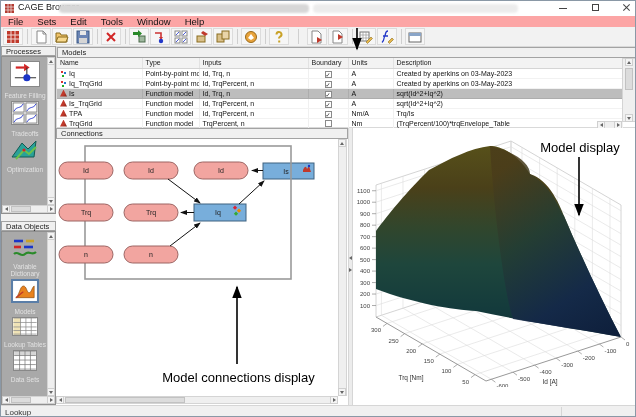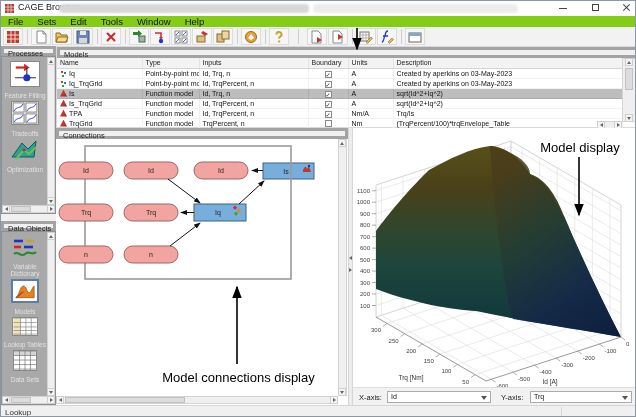--- a/index.html
+++ b/index.html
@@ -12,27 +12,27 @@
   #apptitle{position:absolute;left:17px;top:1px;font-size:9px;color:#111;}
   .redact{position:absolute;top:3px;height:9px;background:#d7d7d7;border-radius:4px;filter:blur(1px);}
   #redact1{left:58px;width:250px;}
   #redact2{left:312px;width:205px;opacity:.45;}
   .wbtn{position:absolute;top:0;width:22px;height:14px;}
   .wbtn .bar{position:absolute;left:7px;top:7px;width:8px;height:1px;background:#444;}
   .wbtn .box{position:absolute;left:7px;top:3px;width:7px;height:7px;border:1px solid #444;}
   .wbtn .x1,.wbtn .x2{position:absolute;left:7px;top:6px;width:9px;height:1px;background:#444;}
   .wbtn .x1{transform:rotate(45deg);} .wbtn .x2{transform:rotate(-45deg);}
   
-  #menubar{position:absolute;left:0;top:15px;width:636px;height:11px;background:#84cc16;display:flex;}
+  #menubar{position:absolute;left:0;top:15px;width:636px;height:11px;background:#fca5a5;display:flex;}
   .menu-item{font-size:9.5px;line-height:11px;padding:0 7px;color:#111;}
   #toolbar{position:absolute;left:0;top:26px;width:636px;height:19px;background:#f2f2f2;display:flex;align-items:center;padding-left:2px;}
   .tbtn{width:20px;height:17px;border:1px solid #dcdcdc;background:#f6f6f6;margin-right:1px;display:flex;align-items:center;justify-content:center;}
   .tsep{width:1px;height:15px;background:#cfcfcf;margin:0 3px;}
   
-  .panel-hdr{position:absolute;background:#f0f0f0;border:3px solid #a3a3a3;font-size:7.5px;line-height:9px;padding-left:4px;color:#222;}
+  .panel-hdr{position:absolute;background:#f0f0f0;border:1px solid #a3a3a3;font-size:7.5px;line-height:9px;padding-left:4px;color:#222;}
   .side-body{position:absolute;left:0;width:55px;background:#a9a9a9;border:1px solid #8f8f8f;}
   .side-item{position:relative;width:46px;margin:2px 0 0 0;text-align:center;}
   .side-icon{display:inline-block;background:#fff;border:1px solid #888;}
   .side-icon.bare{background:transparent;border:none;}
   .side-icon.selected{border:2px solid #5a7ea8;background:#e8eef5;}
   .side-label{font-size:6.5px;line-height:7px;color:#e2e2e2;margin-top:1px;}
   
   .sbv{position:absolute;width:8px;background:#efefef;border:1px solid #d4d4d4;}
   .sbh{position:absolute;height:8px;background:#efefef;border:1px solid #d4d4d4;}
   .sbbtn{position:absolute;width:8px;height:8px;background:#f4f4f4;border:1px solid #cfcfcf;display:flex;align-items:center;justify-content:center;}
@@ -617,32 +617,20 @@
           <line x1="203.2" y1="219.12" x2="207.2" y2="222.12" stroke="#888" stroke-width="0.7"></line>
           <text x="208.2" y="228.12" font-size="6" fill="#444" text-anchor="start" font-family="Liberation Sans, sans-serif">-300</text>
           <line x1="224.8" y1="212.07999999999998" x2="228.8" y2="215.07999999999998" stroke="#888" stroke-width="0.7"></line>
           <text x="229.8" y="221.07999999999998" font-size="6" fill="#444" text-anchor="start" font-family="Liberation Sans, sans-serif">-200</text>
           <line x1="246.4" y1="205.04" x2="250.4" y2="208.04" stroke="#888" stroke-width="0.7"></line>
           <text x="251.4" y="214.04" font-size="6" fill="#444" text-anchor="start" font-family="Liberation Sans, sans-serif">-100</text>
           <line x1="268" y1="198" x2="272" y2="201" stroke="#888" stroke-width="0.7"></line>
           <text x="273" y="207" font-size="6" fill="#444" text-anchor="start" font-family="Liberation Sans, sans-serif">0</text>
         </g>
     </svg>
-    <div id="axis-controls">
-      <span class="ax-label" style="left:6px">X-axis:</span>
-      <div class="ax-select" style="left:34px;width:104px">
-        <span>Id</span>
-        <i class="chev"></i>
-      </div>
-      <span class="ax-label" style="left:148px">Y-axis:</span>
-      <div class="ax-select" style="left:177px;width:102px">
-        <span>Trq</span>
-        <i class="chev"></i>
-      </div>
-    </div>
   </div>
 
   <div id="statusbar">
     <span id="status-text">Lookup</span>
     <div id="status-div"></div>
   </div>
 
   <div class="ann" style="left:534px;top:139px;width:90px">Model display</div>
   <div class="ann" style="left:155px;top:369px;width:165px">Model connections display</div>
   <svg id="ann-arrows" viewBox="0 0 636 417">

